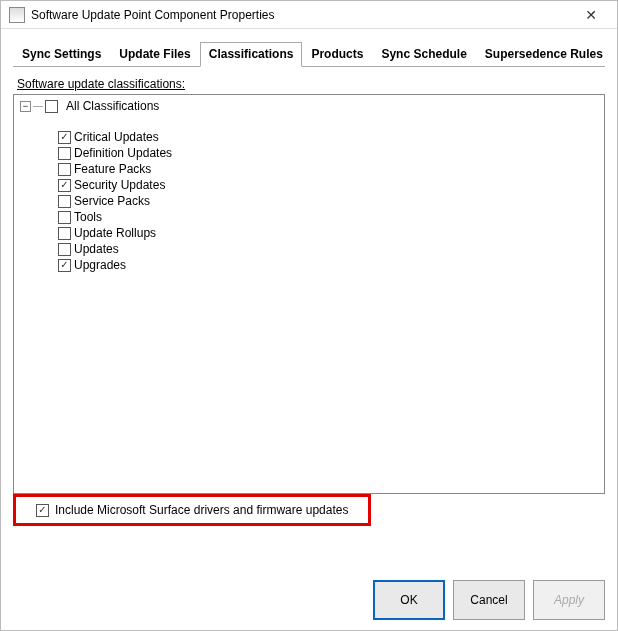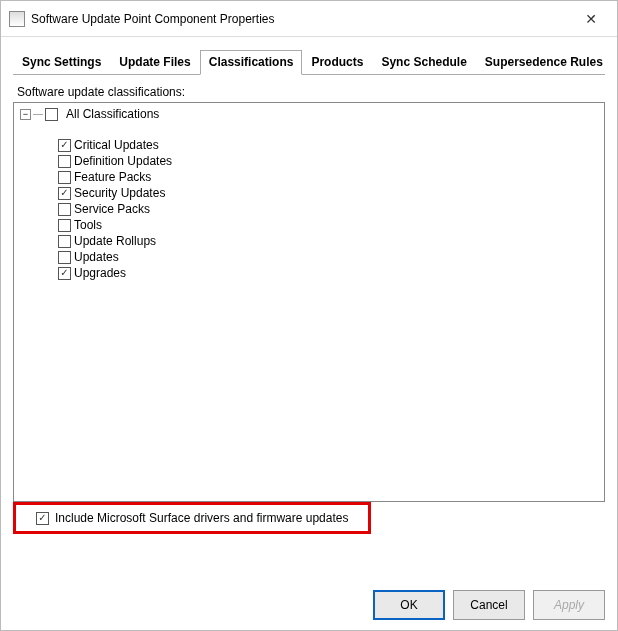--- a/index.html
+++ b/index.html
@@ -9,21 +9,21 @@
     font-family: "Segoe UI", Tahoma, sans-serif;
     font-size: 12px;
     background: #fff;
     color: #000;
     width: 618px;
     height: 631px;
     border: 1px solid #bbb;
     position: relative;
   }
   .titlebar {
-    height: 36px;
+    height: 28px;
     display: flex;
     align-items: center;
     padding: 0 6px 0 8px;
     border-bottom: 1px solid #ddd;
   }
   .titlebar .app-icon {
     width: 16px; height: 16px;
     border: 1px solid #888;
     background: linear-gradient(#ddd,#fff);
     margin-right: 6px;
@@ -56,20 +56,21 @@
     white-space: nowrap;
     font-weight: bold;
   }
   .tab.active {
     border-color: #aaa;
     background: #fff;
     border-bottom: 1px solid #fff;
   }
   .section-label {
     margin: 4px 0 3px 4px;
+    text-decoration: underline;
   }
   .tree-box {
     border: 1px solid #888;
     height: 400px;
     background: #fff;
     padding: 4px 4px;
     overflow: auto;
     font-size: 12px;
   }
   .tree-root {
@@ -127,21 +128,21 @@
   }
   .footer {
     position: absolute;
     bottom: 10px;
     right: 12px;
     display:flex;
     gap: 8px;
   }
   .btn {
     min-width: 72px;
-    height: 30px;
+    height: 40px;
     border: 1px solid #999;
     background: #e9e9e9;
     font-size: 12px;
     font-family: inherit;
     cursor: pointer;
     padding: 0 10px;
   }
   .btn.primary {
     border: 2px solid #0a63c2;
     background: #e9e9e9;

